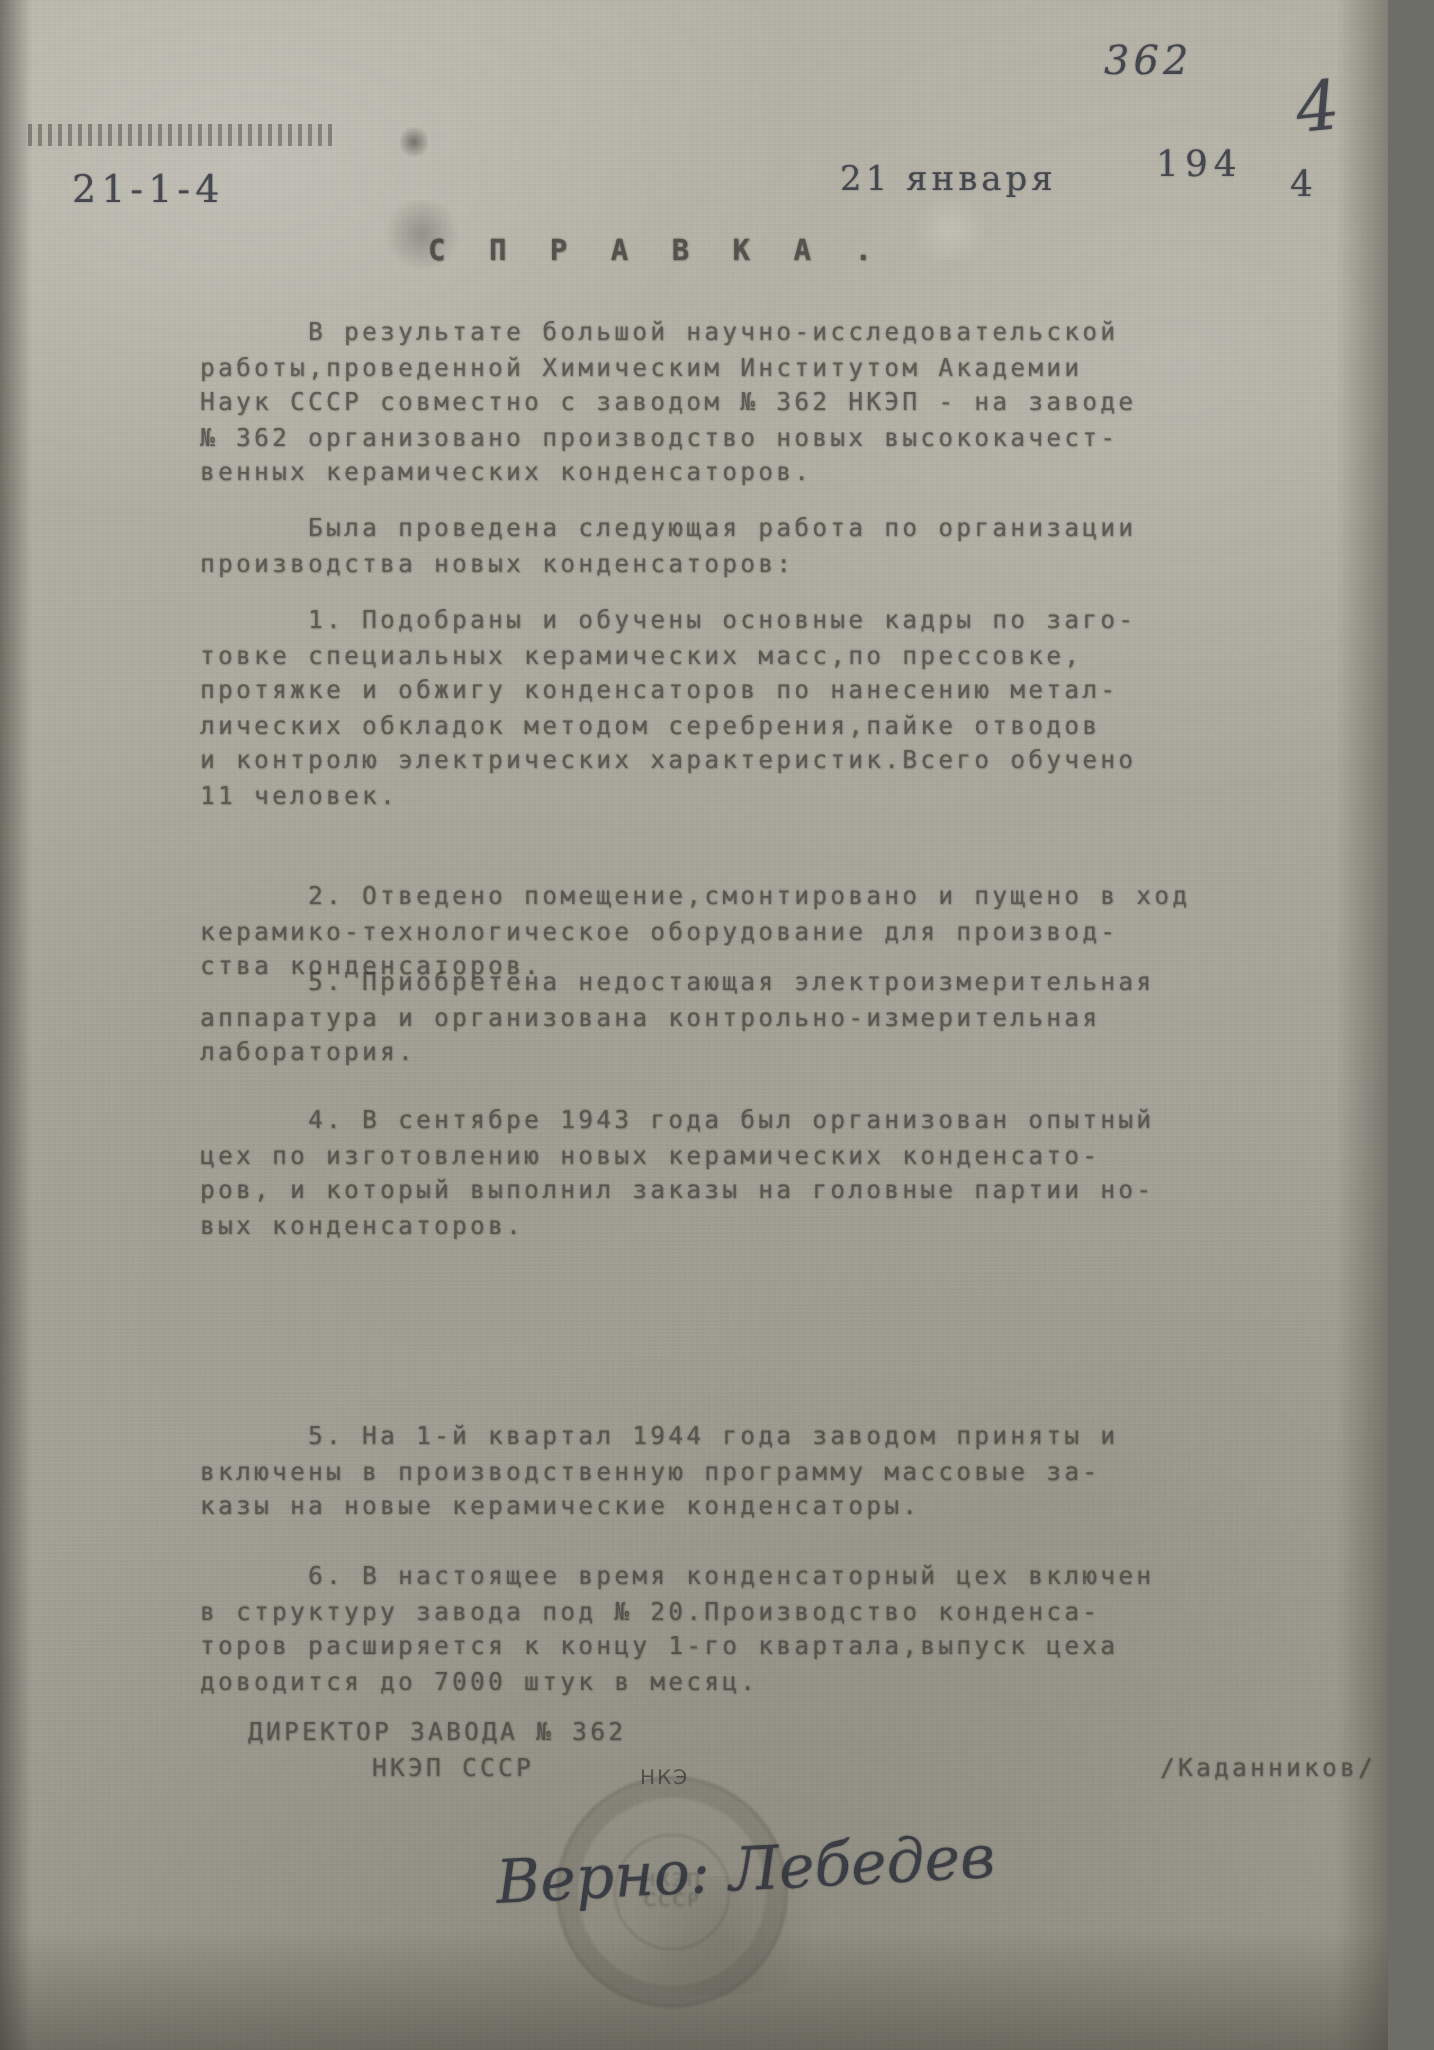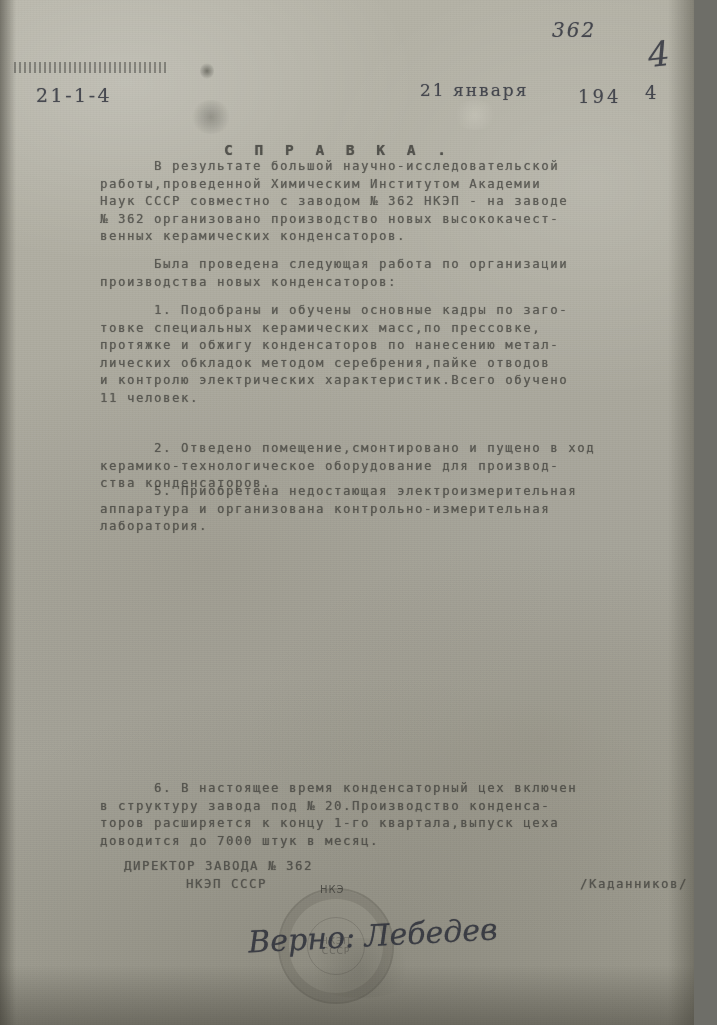--- a/index.html
+++ b/index.html
@@ -105,21 +105,21 @@
     letter-spacing: 2.5px;
     font-style: normal;
   }
   #docdate {
     top: 80px; left: 420px;
     font-size: 17px;
     letter-spacing: 2px;
     font-style: normal;
   }
   #docyear {
-    top: 86px; left: 578px;
+    top: 72px; left: 578px;
     font-size: 18px;
     letter-spacing: 3px;
     font-style: normal;
   }
   #docyear2 {
     top: 82px; left: 645px;
     font-size: 18px;
     font-style: normal;
   }
 
@@ -211,41 +211,48 @@
 
   <div id="struck"></div>
 
   <div class="hand" id="pagenum">362</div>
   <div class="hand" id="corner-mark">4</div>
   <div class="hand" id="filecode">21-1-4</div>
   <div class="hand" id="docdate">21 января</div>
   <div class="hand" id="docyear">194</div>
   <div class="hand" id="docyear2">4</div>
 
-  <div class="typed title" style="top:118px; left:224px;margin-top:24px;">С П Р А В К А .</div>
+  <div class="typed title" style="top:118px; left:214px;">С П Р А В К А .</div>
 
   <div class="typed para" style="top:158px; left:100px;">      В результате большой научно-исследовательской
 работы,проведенной Химическим Институтом Академии
 Наук СССР совместно с заводом № 362 НКЭП - на заводе
 № 362 организовано производство новых высококачест-
 венных керамических конденсаторов.</div>
   <div class="typed para" style="top:256px; left:100px;">      Была проведена следующая работа по организации
 производства новых конденсаторов:</div>
   <div class="typed para" style="top:302px; left:100px;">      1. Подобраны и обучены основные кадры по заго-
 товке специальных керамических масс,по прессовке,
 протяжке и обжигу конденсаторов по нанесению метал-
 лических обкладок методом серебрения,пайке отводов
 и контролю электрических характеристик.Всего обучено
 11 человек.</div>
   <div class="typed para" style="top:413px; left:100px;margin-top:27px;">      2. Отведено помещение,смонтировано и пущено в ход
 керамико-технологическое оборудование для производ-
 ства конденсаторов.</div>
   <div class="typed para" style="top:483px; left:100px;">      5. Приобретена недостающая электроизмерительная
 аппаратура и организована контрольно-измерительная
 лаборатория.</div>
+  <div class="typed para" style="top:552px; left:100px;">      4. В сентябре 1943 года был организован опытный
+цех по изготовлению новых керамических конденсато-
+ров, и который выполнил заказы на головные партии но-
+вых конденсаторов.</div>
+  <div class="typed para" style="top:710px; left:100px;">      5. На 1-й квартал 1944 года заводом приняты и
+включены в производственную программу массовые за-
+казы на новые керамические конденсаторы.</div>
   <div class="typed para" style="top:780px; left:100px;">      6. В настоящее время конденсаторный цех включен
 в структуру завода под № 20.Производство конденса-
 торов расширяется к концу 1-го квартала,выпуск цеха
 доводится до 7000 штук в месяц.</div>
 
   <div class="typed" style="top:858px; left:124px;text-align:right;">ДИРЕКТОР ЗАВОДА № 362</div>
   <div class="typed" style="top:876px; left:186px;">НКЭП СССР</div>
   <div class="typed" style="top:876px; left:580px;">/Каданников/</div>
 
   <div id="stamp">

